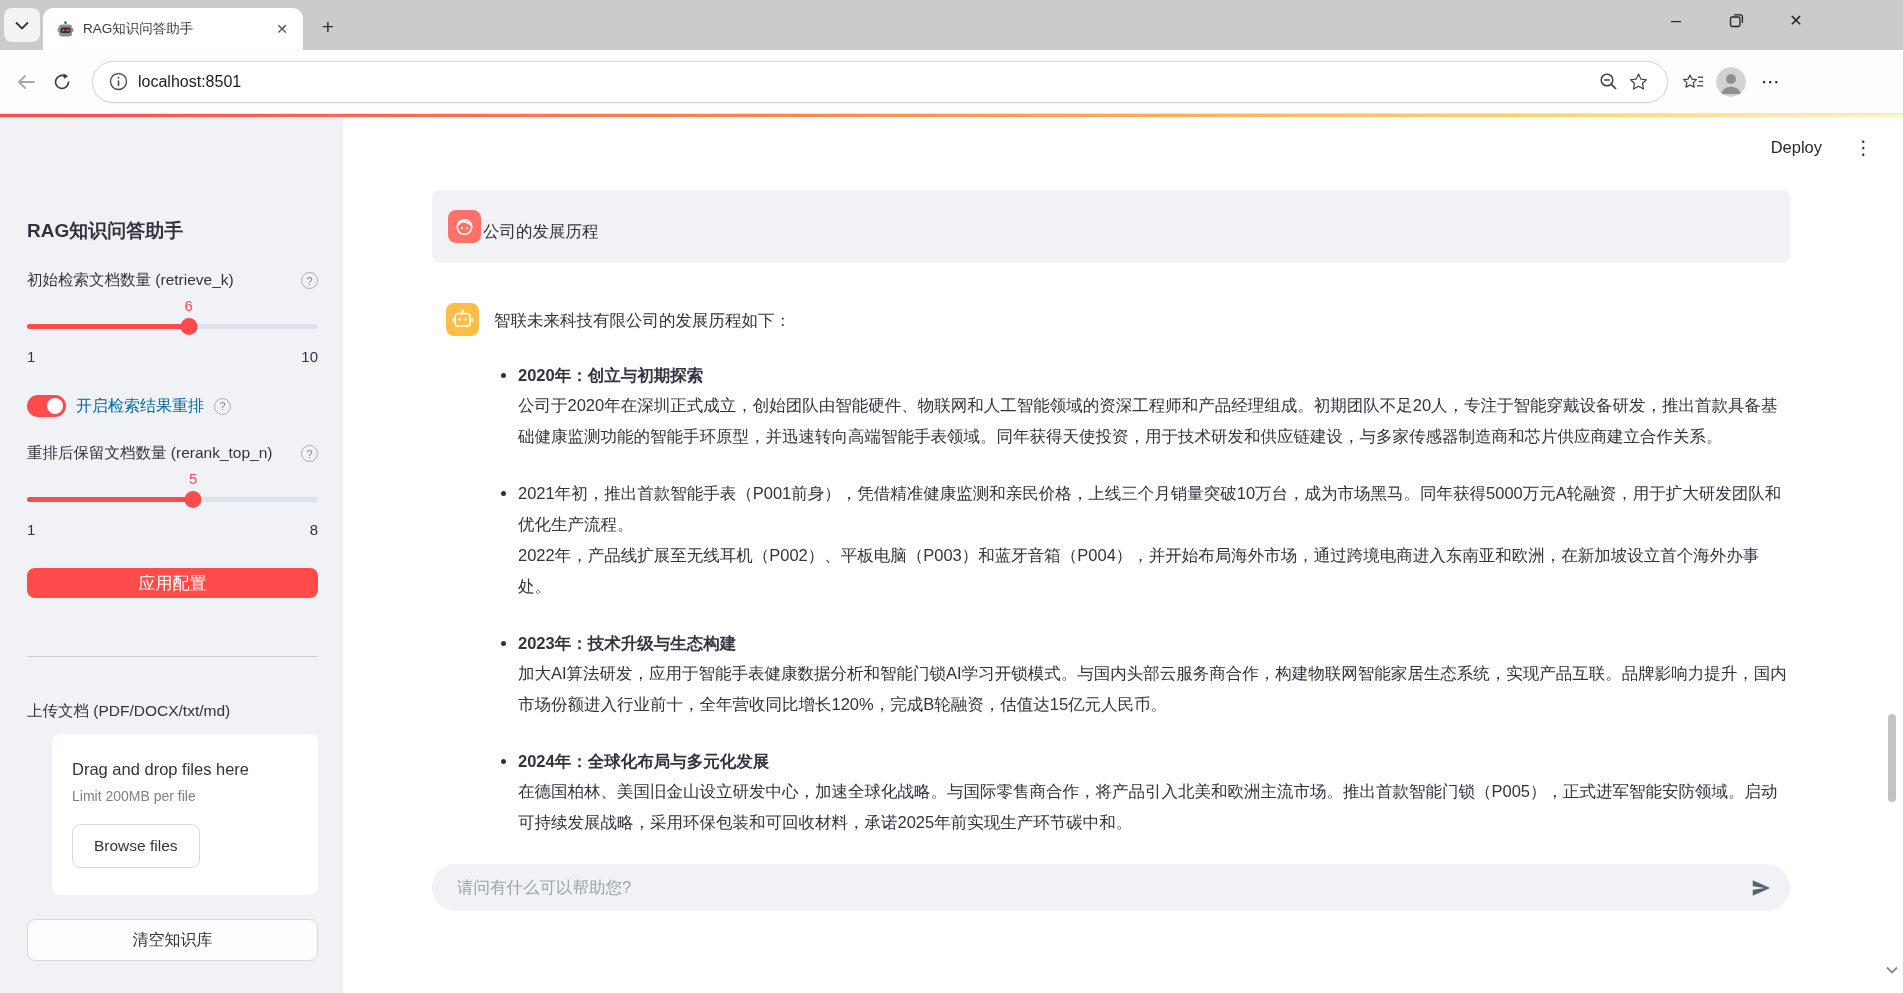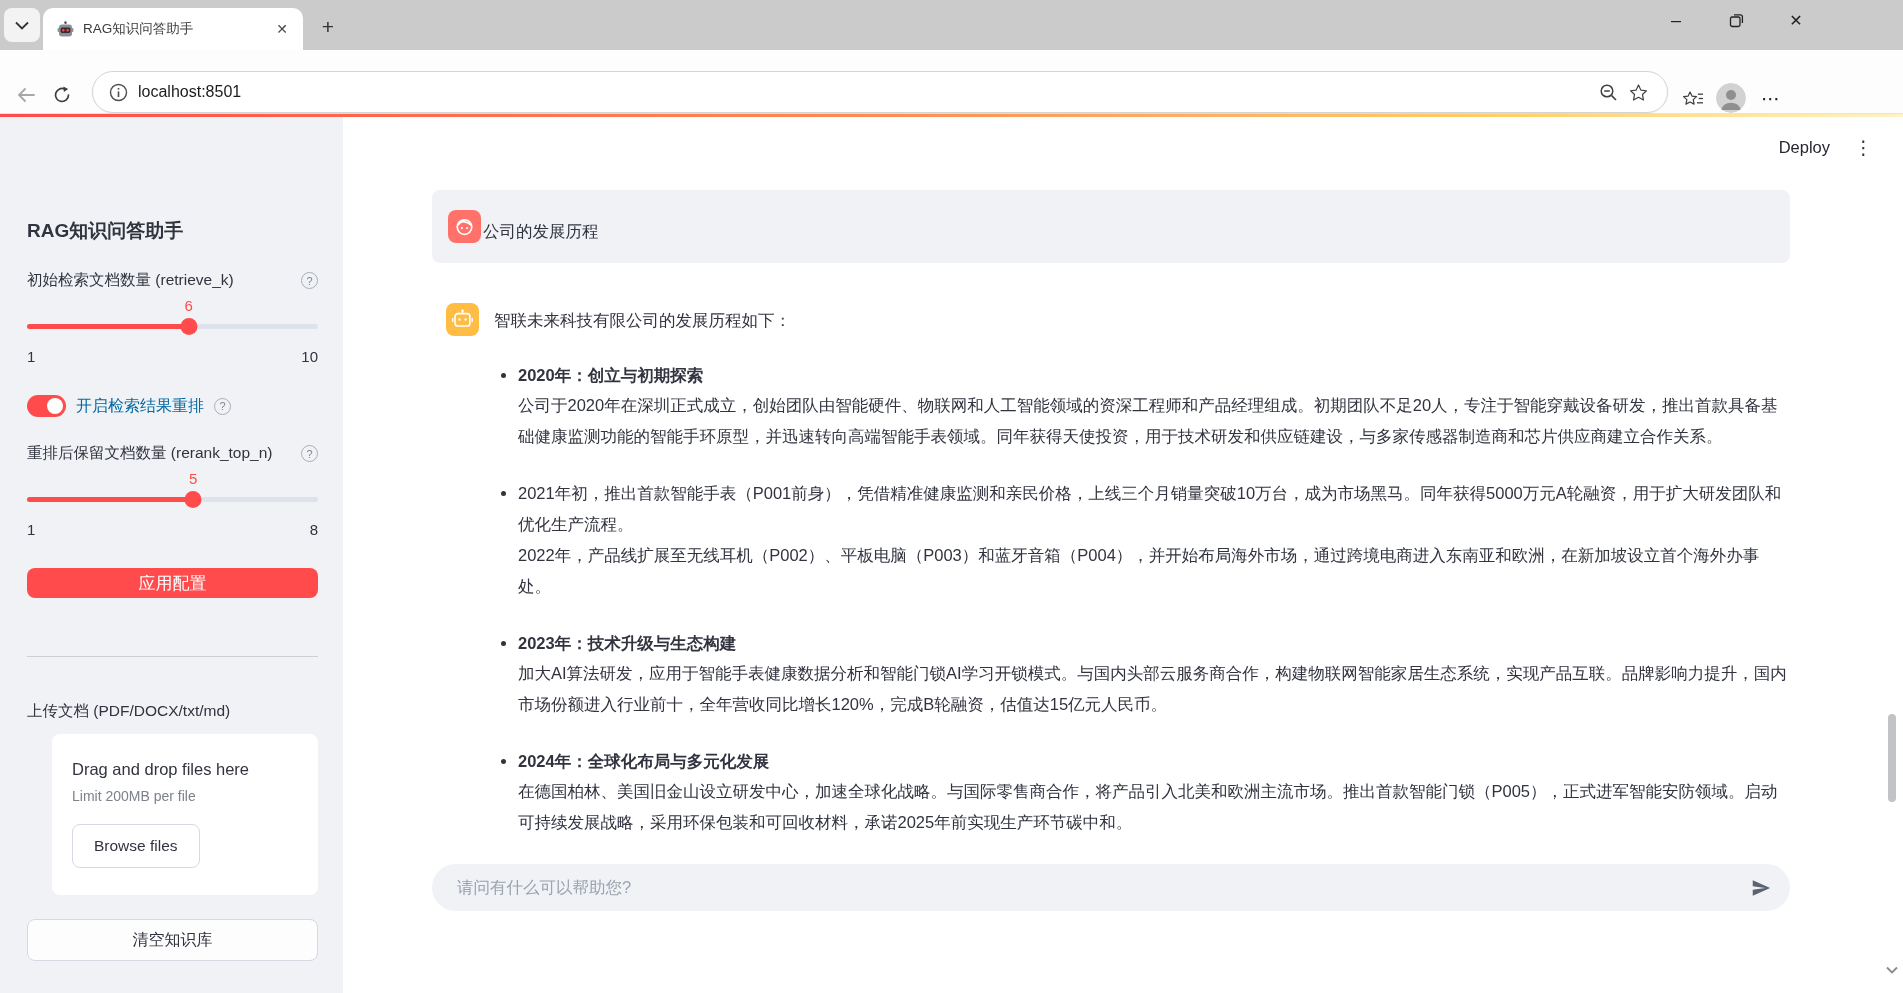--- a/index.html
+++ b/index.html
@@ -12,21 +12,21 @@
   .tab-search-btn { width:36px; height:34px; margin:0 0 8px 4px; border-radius:8px; background:#f3f3f3; display:flex; align-items:center; justify-content:center; cursor:pointer; }
   .tab { width:260px; height:42px; margin-left:3px; background:#ffffff; border-radius:10px 10px 0 0; display:flex; align-items:center; padding:0 10px 0 14px; position:relative; }
   .tab-title { font-size:13.5px; color:#3b3b3b; flex:1; margin-left:9px; white-space:nowrap; overflow:hidden; }
   .tab-close { width:22px; height:22px; display:flex; align-items:center; justify-content:center; font-size:14px; color:#4a4a4a; border-radius:4px; cursor:pointer; }
   .new-tab { width:30px; height:30px; margin:0 0 8px 10px; display:flex; align-items:center; justify-content:center; font-size:21px; color:#333; border-radius:6px; cursor:pointer; }
   .win-controls { position:absolute; right:90px; top:0; height:40px; display:flex; align-items:center; gap:26px; }
   .win-btn { width:34px; height:34px; display:flex; align-items:center; justify-content:center; color:#222; cursor:pointer; }
   .win-btn.minimize { font-size:18px; }
   .win-btn.close { font-size:16px; }
 
-  .nav-bar { height:64px; background:#fdfdfd; border-bottom:1px solid #e3e3e3; display:flex; align-items:flex-end; padding:0 8px; }
+  .nav-bar { height:64px; background:#fdfdfd; border-bottom:1px solid #e3e3e3; display:flex; align-items:center; padding:0 8px; }
   .nav-btn { width:36px; height:36px; display:flex; align-items:center; justify-content:center; border-radius:6px; cursor:pointer; }
   .address-bar { flex:0 0 auto; width:1576px; height:42px; margin-left:12px; background:#fff; border:1px solid #d4d4d4; border-radius:21px; display:flex; align-items:center; padding:0 14px 0 16px; box-shadow:0 1px 2px rgba(0,0,0,.04); }
   .url-text { font-size:16px; color:#1b1b1b; margin-left:10px; flex:1; }
   .addr-icon { width:30px; height:30px; display:flex; align-items:center; justify-content:center; border-radius:5px; cursor:pointer; }
   .nav-right { display:flex; align-items:center; gap:8px; margin-left:10px; }
   .avatar-btn { width:30px; height:30px; border-radius:50%; overflow:hidden; cursor:pointer; }
   .menu-dots { font-size:19px; color:#222; letter-spacing:1px; width:34px; text-align:center; cursor:pointer; }
 
   
   .app { height:879px; display:flex; position:relative; background:#fff; }
@@ -53,21 +53,21 @@
   .sb-divider { border:none; border-top:1px solid rgba(49,51,63,.18); margin:58px 0 0 0; }
   .upload-label { margin-top:44px; font-size:15.5px; color:#31333F; }
   .uploader { margin-top:12px; background:#fff; border-radius:8px; padding:26px 20px 22px 20px; height:161px;margin-left:25px; }
   .drag-text { font-size:16.5px; color:#31333F; }
   .limit-text { font-size:14px; color:#7c818c; margin-top:9px; }
   .browse-btn { margin-top:20px; height:44px; padding:12px 21px; background:#fff; border:1px solid #d5d9e2; border-radius:8px; font-size:15.5px; color:#31333F; font-family:inherit; cursor:pointer; }
   .clear-btn { margin-top:24px; width:100%; height:42px; background:#fdfdfe; border:1px solid #d5d9e2; border-radius:8px; font-size:16px; color:#31333F; font-family:inherit; cursor:pointer; }
 
   
   .main { flex:1; position:relative; background:#fff; }
-  .deploy-bar { position:absolute; top:24px; right:30px; display:flex; align-items:flex-end; gap:24px; z-index:3; }
+  .deploy-bar { position:absolute; top:24px; right:30px; display:flex; align-items:flex-end; gap:32px; z-index:3; }
   .deploy-btn { font-size:16.5px; color:#262730; cursor:pointer; }
   .app-menu { font-size:19px; color:#31333F; cursor:pointer; line-height:1; }
 
   .chat { position:absolute; left:89px; top:76px; width:1358px; }
   .msg-avatar { width:33px; height:33px; border-radius:8px; flex:0 0 auto; display:flex; align-items:center; justify-content:center; }
   .user-bubble { background:#f0f2f6; border-radius:8px; padding:20px 16px; display:flex; align-items:flex-end; gap:2px; }
   .user-bubble .msg-avatar { background:#ff7169; }
   .user-text { font-size:16.5px; color:#31333F; }
   .assistant-row { display:flex; align-items:flex-start; gap:15px; margin-top:40px; padding-left:14px; }
   .assistant-row .msg-avatar { background:#ffbd45; }

